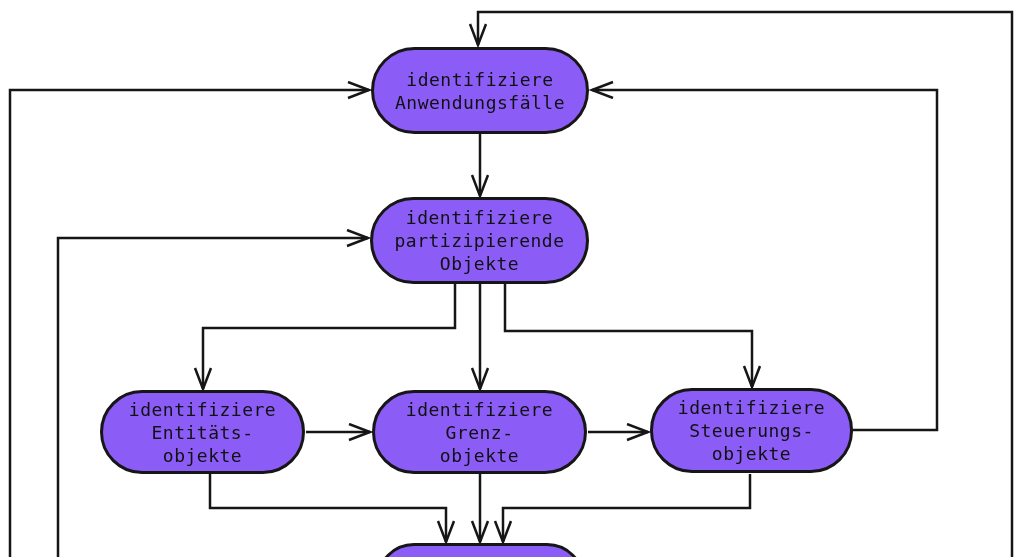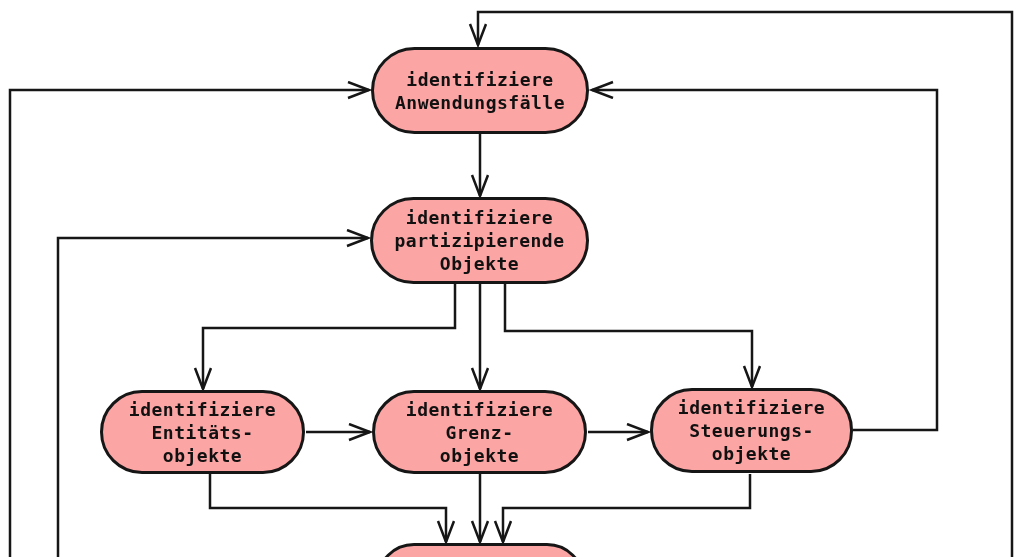--- a/index.html
+++ b/index.html
@@ -17,27 +17,26 @@
     width: 1024px; height: 557px;
   }
   .edges polyline {
     fill: none;
     stroke: #161616;
     stroke-width: 2.5;
   }
   .node {
     position: absolute;
     box-sizing: border-box;
-    background: #fca5a5;
+    background: #8b5cf6;
     border: 3px solid #161616;
     display: flex;
     align-items: center;
     justify-content: center;
     text-align: center;
-    font-weight: bold;
   }
   .node .label {
     white-space: pre-line;
     font-size: 18px;
     line-height: 23px;
     letter-spacing: 0.5px;
     color: #111111;
   }
   .n1 { left: 371px; top:  47px; width: 218px; height: 87px; border-radius: 44px; }
   .n2 { left: 370px; top: 197px; width: 219px; height: 87px; border-radius: 44px; }

